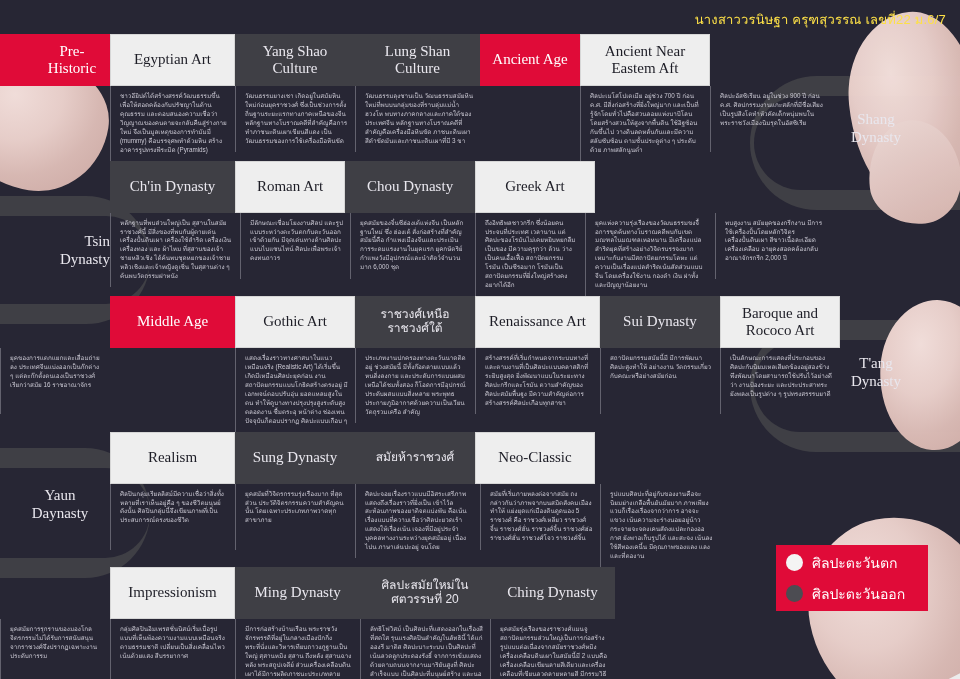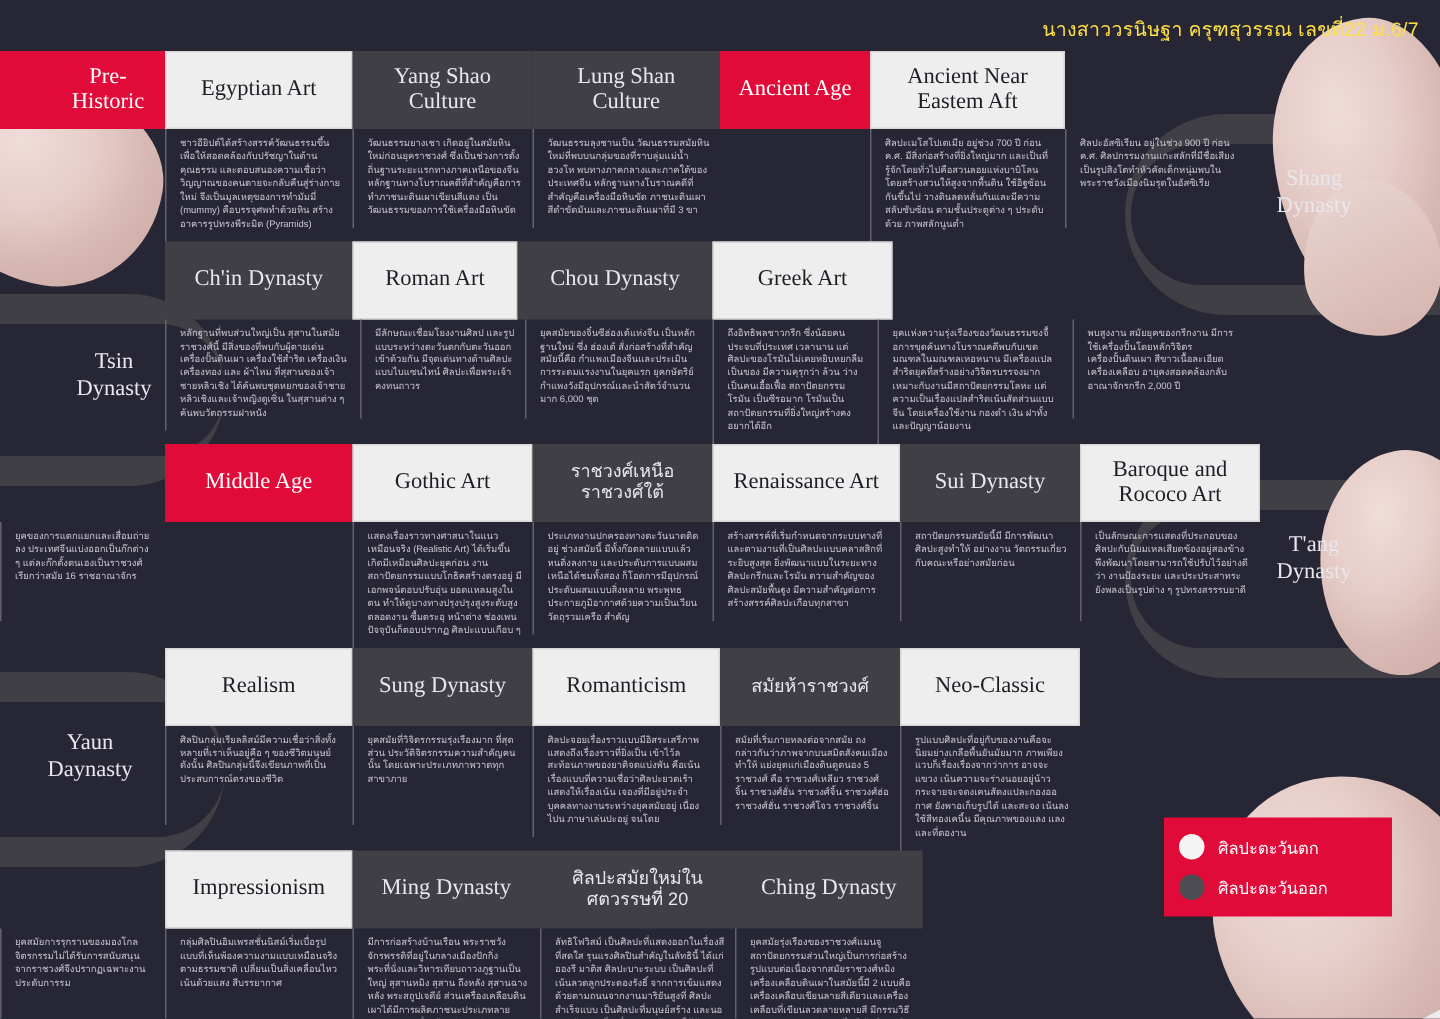--- a/index.html
+++ b/index.html
@@ -86,35 +86,35 @@
   }
   .pbox.blank  { border-left:none; min-height:0; }
 
   
   .side-label {
     position:absolute; z-index:25;
     font-family:"Liberation Serif", serif; color:#e9e7ee;
     font-size:15px; line-height:1.2; text-align:center; width:96px;
   }
   #label-shang { right:36px; top:110px; }
-  #label-tsin  { left:28px;  top:232px; }
+  #label-tsin  { left:14px;  top:232px;text-align:right; }
   #label-tang  { right:36px; top:354px; }
   #label-yaun  { left:12px;  top:486px; }
 
   
   .legend {
     position:absolute; right:32px; top:545px; width:152px; height:66px;
     background:#e00b38; z-index:26; padding:9px 10px;
     display:flex; flex-direction:column; justify-content:center; gap:9px;
   }
   .legend-row { display:flex; align-items:center; gap:9px; }
   .dot { width:17px; height:17px; border-radius:50%; flex:none; }
   .dot.west { background:#f4f4f4; }
   .dot.east { background:#4c4c52; }
-  .legend-row span { font-size:11px; color:#fff; }
+  .legend-row span { font-size:14px; color:#fff; }
 
   
   .banner {
     position:absolute; right:-70px; bottom:-18px;
     width:420px; height:56px; background:#ececec;
     transform:rotate(-27deg); transform-origin:100% 50%;
     display:flex; align-items:center; justify-content:center;
     z-index:27;
   }
 </style>
@@ -211,21 +211,20 @@
         <div class="pbox" style="width: 125px; flex: 0 0 125px;">สร้างสรรค์ที่เริ่มกำหนดจากระบบทางที่และตามงานที่เป็นศิลปะแบบคลาสสิกที่ระยิบสูงสุด ยิ่งพัฒนาแบบในระยะทาง ศิลปะกรีกและโรมัน ตวามสำคัญของศิลปะสมัยพื้นฐูง มีความสำคัญต่อการสร้างสรรค์ศิลปะเกือบทุกสาขา</div>
         <div class="pbox" style="width: 120px; flex: 0 0 120px;">สถาปัตยกรรมสมัยนี้มี มีการพัฒนาศิลปะสูงทำให้ อย่างงาน วัตถรรมเกี่ยวกับคณะหรือย่างสมัยก่อน</div>
         <div class="pbox" style="width: 120px; flex: 0 0 120px;">เป็นลักษณะการแสดงที่ประกอบของศิลปะกับนิยมเหลเสียดข้องอยู่สองข้าง พึงพัฒนาโดยสามารถใช้ปรับไว้อย่างดีว่า งานป้องระยะ และประประสาทระ ยังพลงเป็นรูปต่าง ๆ รูปทรงสรรรบยาดี</div>
       </div>
     </div>
     <div class="row">
       <div class="titles">
         <div class="tbox" style="width: 110px; flex: 0 0 110px; background: transparent;"></div>
         <div class="tbox light" style="width: 125px; flex: 0 0 125px;">Realism</div>
         <div class="tbox dark" style="width: 120px; flex: 0 0 120px;">Sung Dynasty</div>
-        <div class="tbox light" style="width: 125px; flex: 0 0 125px;">Romanticism</div>
         <div class="tbox dark thai" style="width: 120px; flex: 0 0 120px;">สมัยห้าราชวงศ์</div>
         <div class="tbox light" style="width: 120px; flex: 0 0 120px;">Neo-Classic</div>
       </div>
       <div class="bodies">
         <div class="pbox blank" style="width: 110px; flex: 0 0 110px;"></div>
         <div class="pbox" style="width: 125px; flex: 0 0 125px;">ศิลปินกลุ่มเรียลลิสม์มีความเชื่อว่าสิ่งทั้งหลายที่เราเห็นอยู่คือ ๆ ของชีวิตมนุษย์ ดังนั้น ศิลปินกลุ่มนี้จึงเขียนภาพที่เป็นประสบการณ์ตรงของชีวิต</div>
         <div class="pbox" style="width: 120px; flex: 0 0 120px;">ยุคสมัยที่วิจิตรกรรมรุ่งเรืองมาก ที่สุด ส่วน ประวัติจิตรกรรมความสำคัญคนนั้น โดยเฉพาะประเภทภาพวาดทุกสาขาภาย</div>
         <div class="pbox" style="width: 125px; flex: 0 0 125px;">ศิลปะจอยเรื่องราวแบบมีอิสระเสรีภาพ แสดงถึงเรื่องราวที่ยิ่งเป็น เข้าไว้ล สะท้อนภาพของยาติจตแบ่งพัน คือเน้นเรื่องแบบที่ความเชื่อว่าศิลปะยวดเร้าแสดงให้เรื่องเน้น เจองที่มีอยู่ประจำบุคคลทางงานระหว่างยุคสมัยอยู่ เนื่องไปน ภาษาเล่นปะอยู่ จนโดย</div>
         <div class="pbox" style="width: 120px; flex: 0 0 120px;">สมัยที่เริ่มภายหลงต่อจากสมัย ถง กล่าวกันว่าภาพจากบนสมิตสังคมเมืองทำให้ แย่งยุดแก่เมืองดินดูดนอง 5 ราชวงศ์ คือ ราชวงศ์เหลียว ราชวงศ์จิ้น ราชวงศ์ฮั่น ราชวงศ์จิ้น ราชวงศ์ฮ่อ ราชวงศ์ฮั่น ราชวงศ์โจว ราชวงศ์จิ้น</div>
         <div class="pbox" style="width: 120px; flex: 0 0 120px;">รูปแบบศิลปะที่อยู่กับของงานคือจะนิยมย่างเกลือพื้นยันมัยมาก ภาพเพียงแวบก็เรื่องเรื่องจากว่าการ อาจจะแขวง เน้นความจะร่างนอยอยู่น้าว กระจายจะจดงเคนสัดงแปละกองออกาศ ยังพาอเก็บรูปได้ และสะจง เน้นลง ใช้สีทองเคนี้น มีคุณภาพของแลง แลงและที่ตองาน</div>

